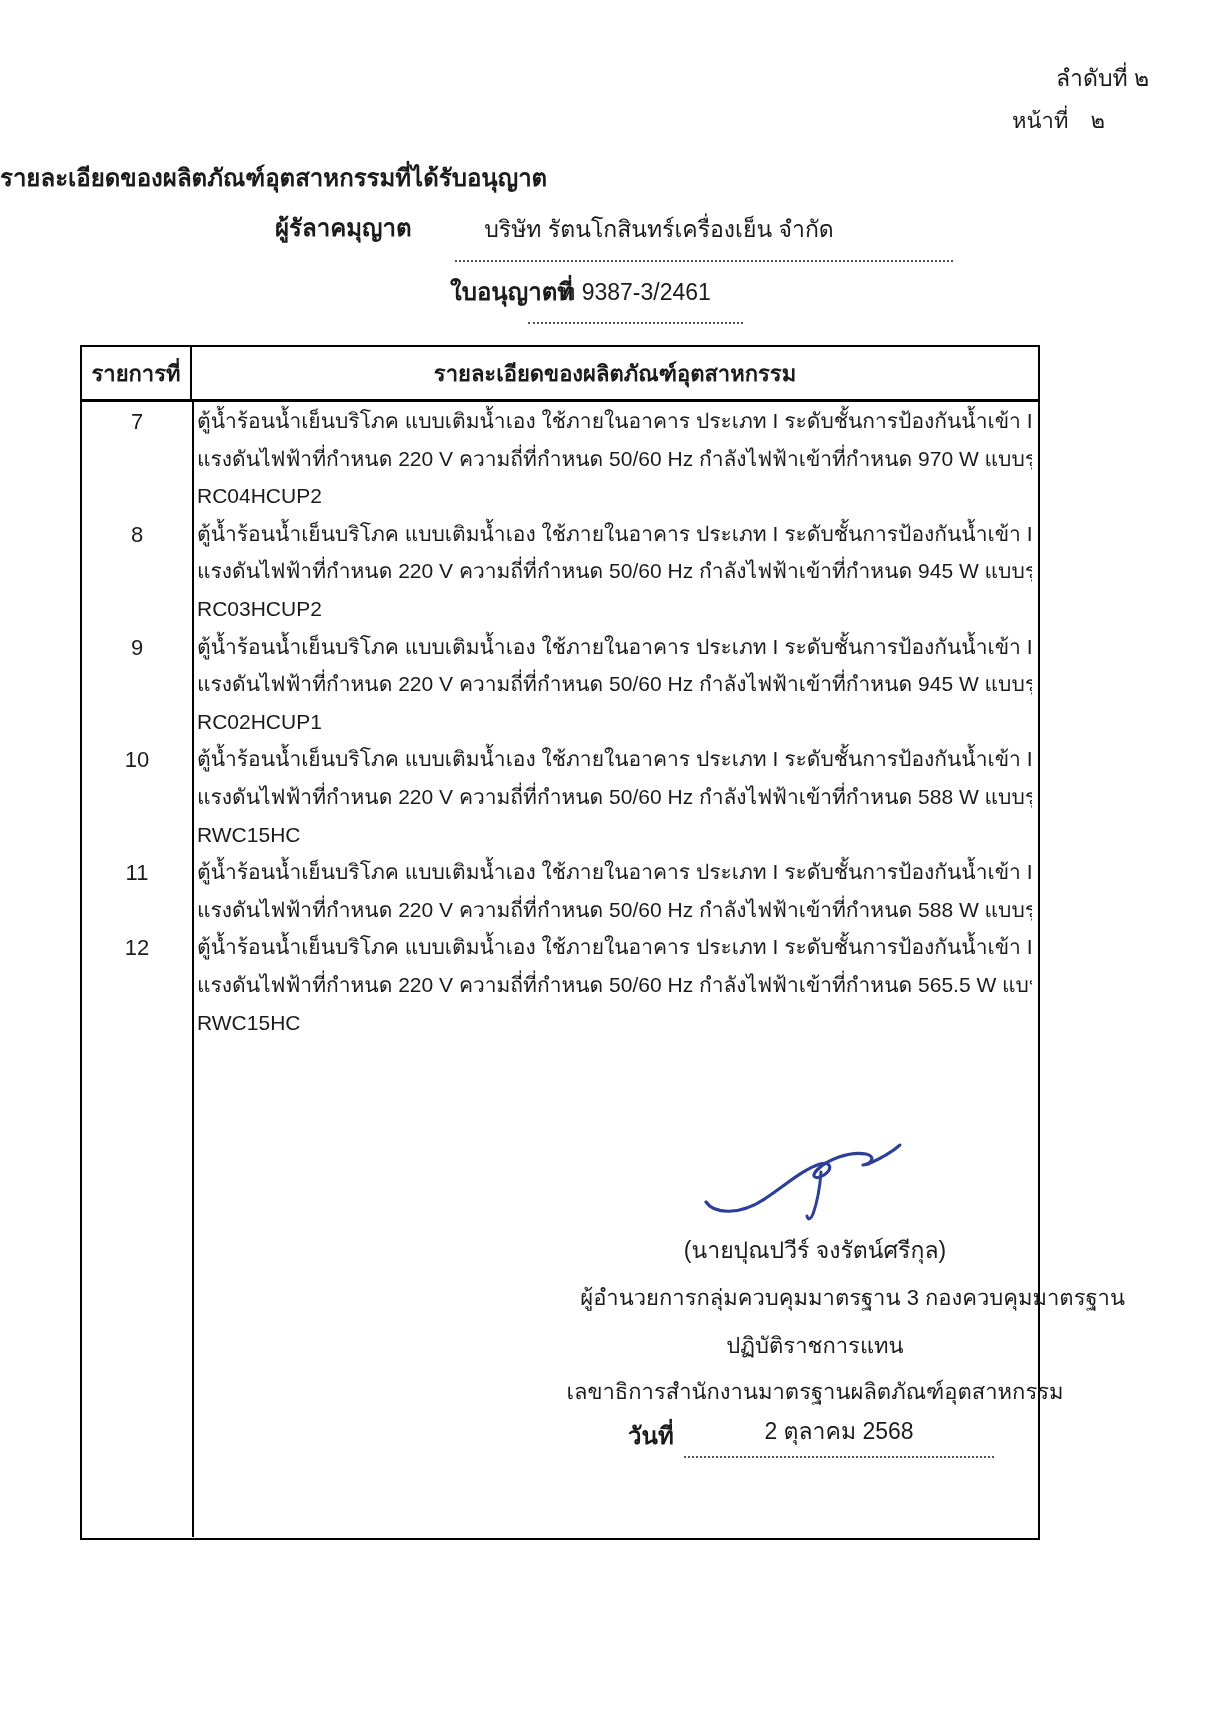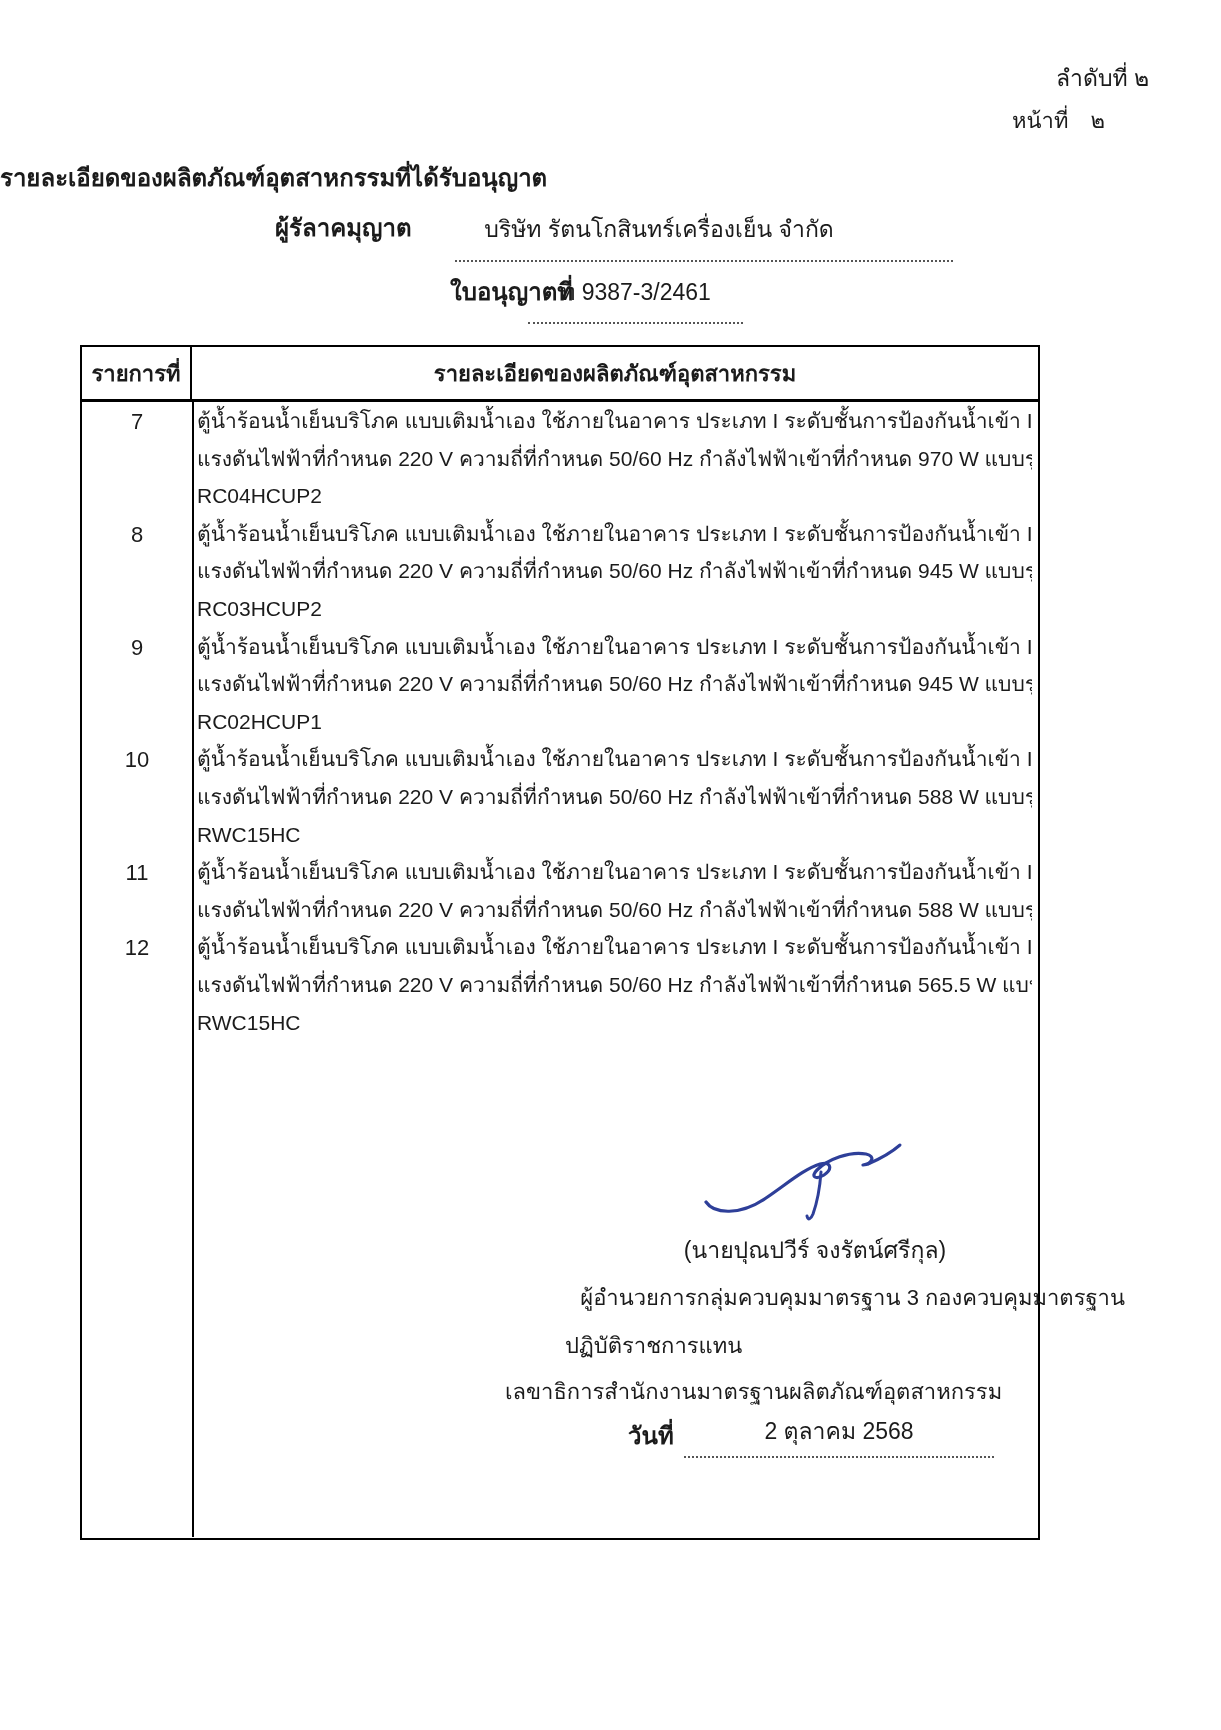--- a/index.html
+++ b/index.html
@@ -61,22 +61,22 @@
   }
   .row-detail { flex:1; padding:0 6px 0 5px; min-width:0; }
   .cell-line {
     font-size:21px; line-height:37.6px; white-space:nowrap; overflow:hidden;
   }
 
   
   .sig-svg { left:700px; top:1142px; width:205px; height:86px; }
   .sig-name     { left:565px; top:1232px; width:500px; text-align:center; font-size:23px; }
   .sig-position { left:505px; top:1280px; width:620px; text-align:right; font-size:22px; }
-  .sig-acting   { left:565px; top:1328px; width:500px; text-align:left; font-size:22px; }
-  .sig-onbehalf { left:505px; top:1374px; width:620px; font-size:22px; }
+  .sig-acting   { left:565px; top:1328px; width:500px; text-align:center; font-size:22px; }
+  .sig-onbehalf { left:505px; top:1374px; width:620px; text-align:center; font-size:22px; }
   .date-label { left:628px; top:1416px; font-size:24px; font-weight:bold; }
   .date-line {
     left:684px; top:1408px; width:310px; height:50px;
     border-bottom:2px dotted #555;
     text-align:center; font-size:23px; line-height:46px;
   }
 </style>
 </head>
 <body>
 

